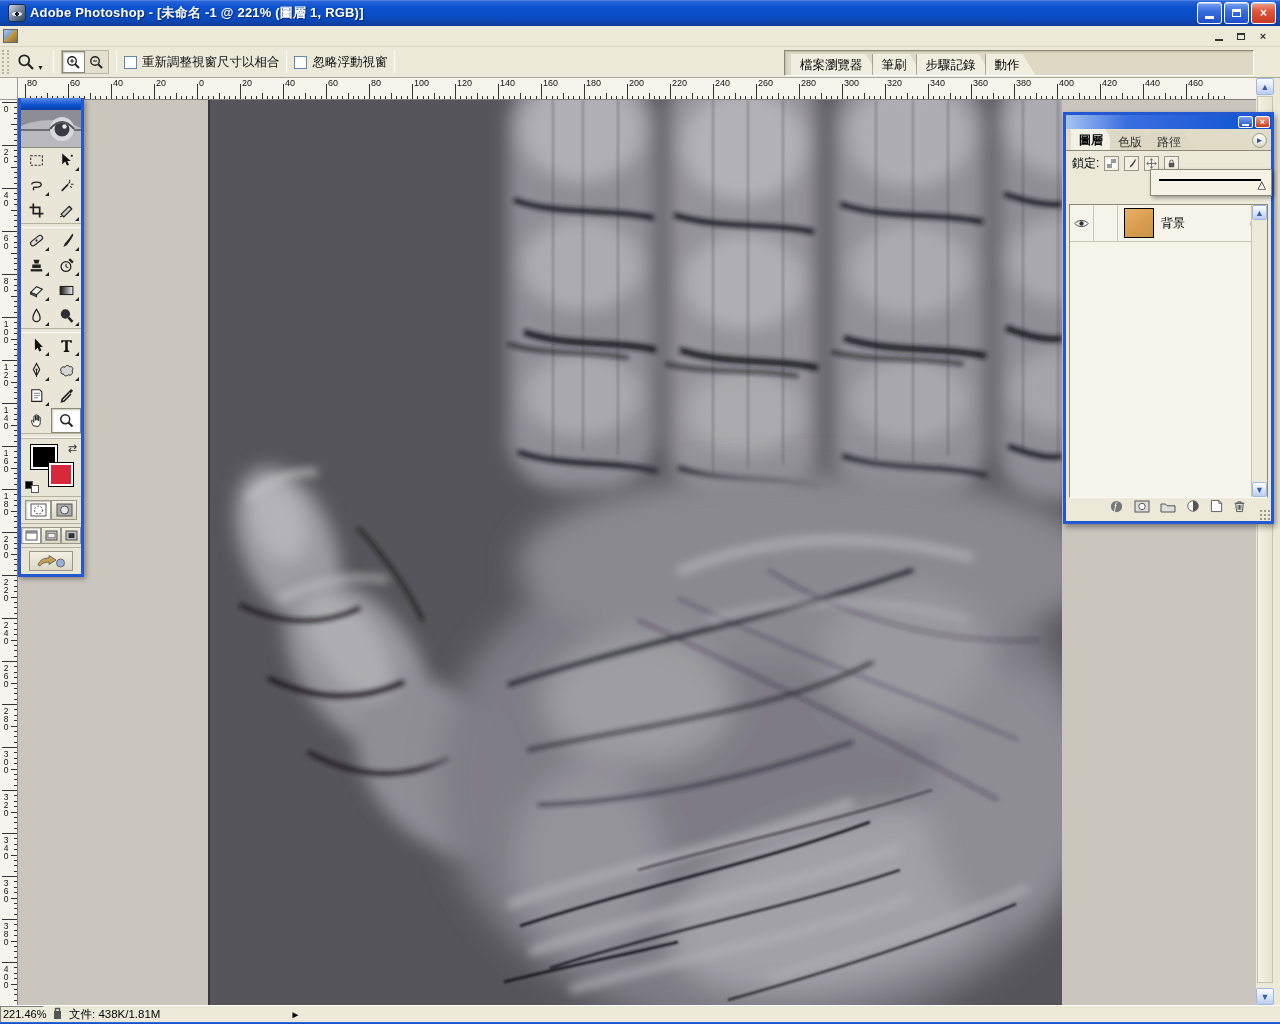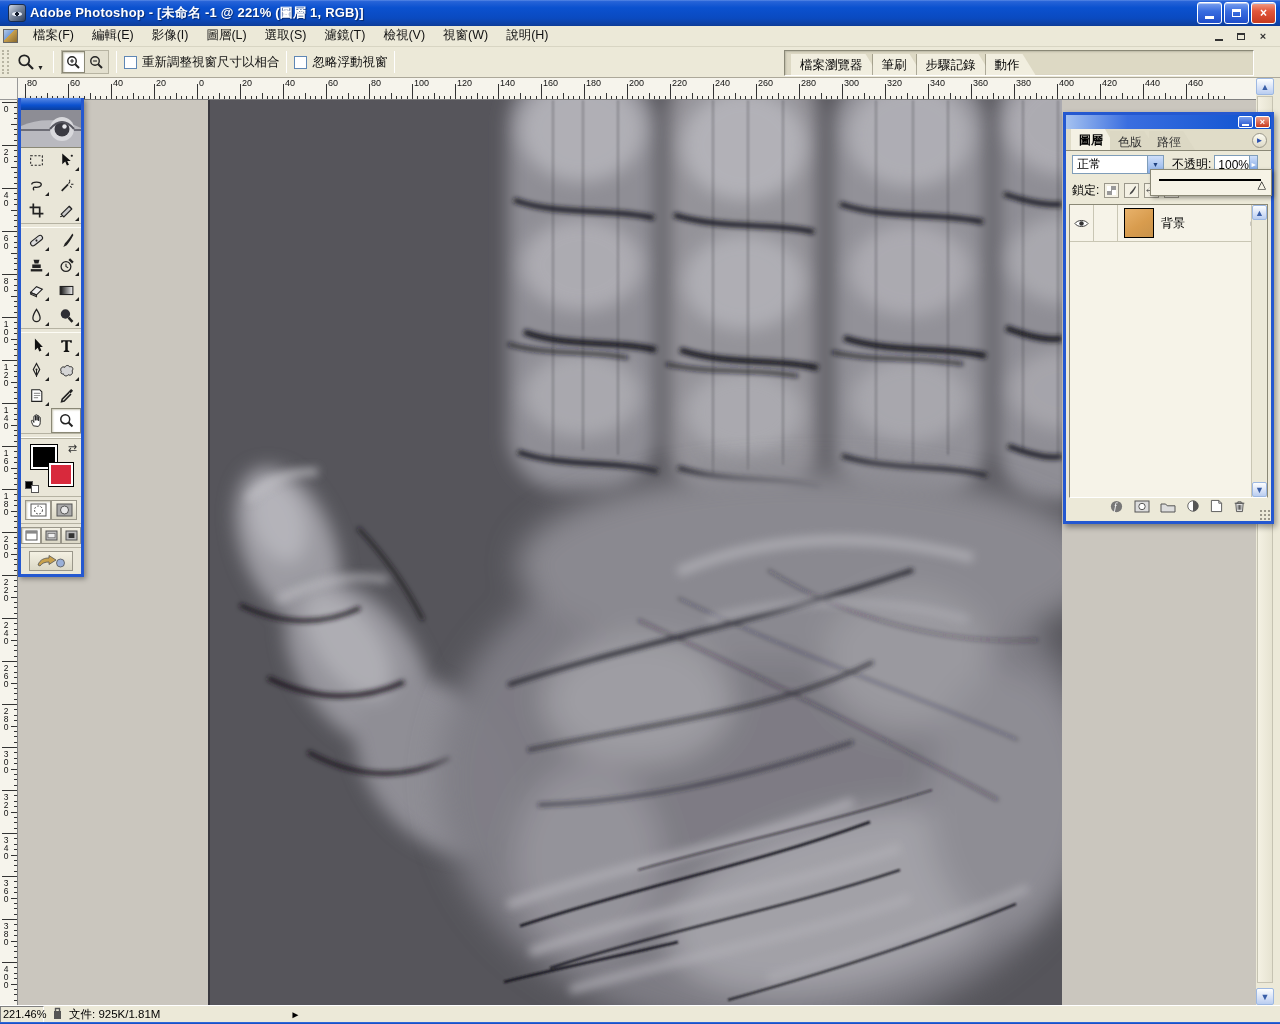--- a/index.html
+++ b/index.html
@@ -169,32 +169,20 @@
   <span class="tb-btn">
       <span class="restore-glyph"></span>
     </span>
   <span class="tb-btn close">
       <span>×</span>
     </span>
 </div>
 
 <div class="menubar">
   <span class="doc-icon"></span>
-  <div style="display:flex">
-
-  <span class="menu-item">檔案(F)</span>
-      <span class="menu-item">編輯(E)</span>
-      <span class="menu-item">影像(I)</span>
-      <span class="menu-item">圖層(L)</span>
-      <span class="menu-item">選取(S)</span>
-      <span class="menu-item">濾鏡(T)</span>
-      <span class="menu-item">檢視(V)</span>
-      <span class="menu-item">視窗(W)</span>
-      <span class="menu-item">說明(H)</span>
-    </div>
   <div class="win-ctrls">
     <span class="wc">
         <span class="min-bar2"></span>
       </span>
     <span class="wc">
         <span class="restore2"></span>
       </span>
     <span class="wc">
         <span>×</span>
       </span>
@@ -1059,33 +1047,20 @@
       </span>
   </div>
   <div class="lp-tabs">
     <span class="lp-tab active">圖層</span>
     <span class="lp-tab">色版</span>
     <span class="lp-tab">路徑</span>
     <span class="lp-menu-btn">
         <span>►</span>
       </span>
   </div>
-  <div class="lp-row1">
-    <span class="combo">
-      <span class="cv">正常</span>
-      <span class="ca">▼</span>
-    </span>
-    <span class="opacity-wrap">
-      <span>不透明:</span>
-      <span class="op-field">
-        <span class="cv">100%</span>
-        <span class="ca">►</span>
-      </span>
-    </span>
-  </div>
   <div class="lp-lockrow">
     <span>鎖定:</span>
     <span class="lockbox">
         <span class="checker"></span>
       </span>
     <span class="lockbox">
         <svg width="11" height="11" viewBox="0 0 16 16">
           <path d="M13.5 1.5 C11 5.5 9 8.2 6.5 10.6 L5 14 L8.2 12.4 C10.2 10.2 12.2 7.5 14.5 2.8 Z" fill="#444"></path>
         </svg>
       </span>
@@ -1161,16 +1136,16 @@
 </div>
 
 <div class="statusbar">
   <span class="zoom-field">221.46%</span>
   <span class="sb-icon">
     <svg width="11" height="13" viewBox="0 0 11 13">
         <path d="M2 4 h7 v8 h-7 Z" fill="#555"></path>
         <path d="M3.5 4 V1.5 h4 V4" fill="none" stroke="#555" stroke-width="1.4"></path>
       </svg>
   </span>
-  <span>文件: 925K/1.81M</span>
+  <span>文件: 438K/1.81M</span>
   <span class="sb-play">►</span>
 </div>
 <div class="bottom-frame"></div>
 
 </body></html>

